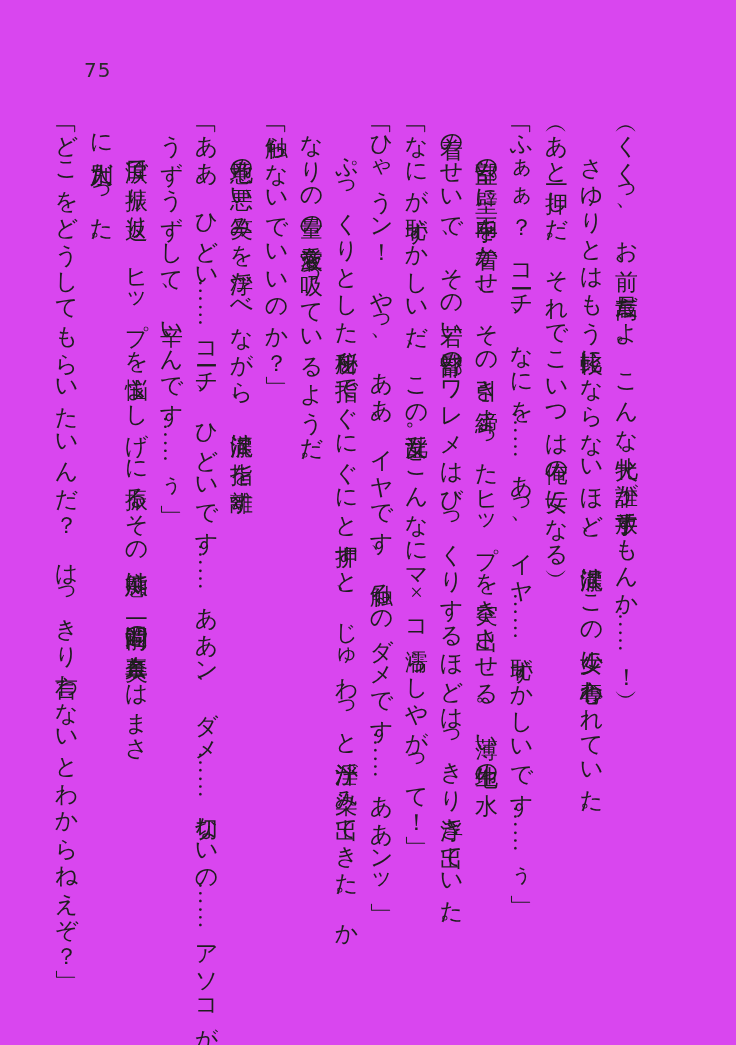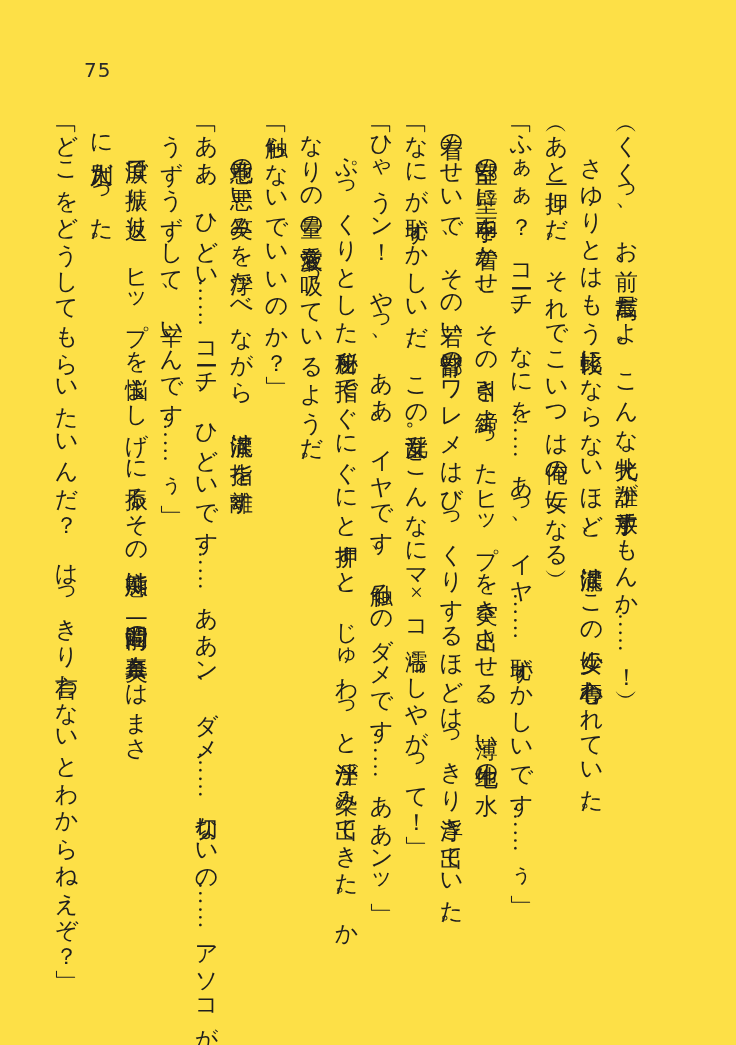--- a/index.html
+++ b/index.html
@@ -4,21 +4,21 @@
 <style>
   html, body {
     margin: 0;
     padding: 0;
     background: #ffffff;
   }
   .book-page {
     position: relative;
     width: 736px;
     height: 1045px;
-    background: #fde047;
+    background: #d946ef;
     overflow: hidden;
     font-family: "Liberation Serif", "DejaVu Serif", serif;
   }
   .page-number {
     position: absolute;
     left: 84px;
     top: 58px;
     font-size: 20px;
     letter-spacing: 1px;
     color: #2b2b2b;

